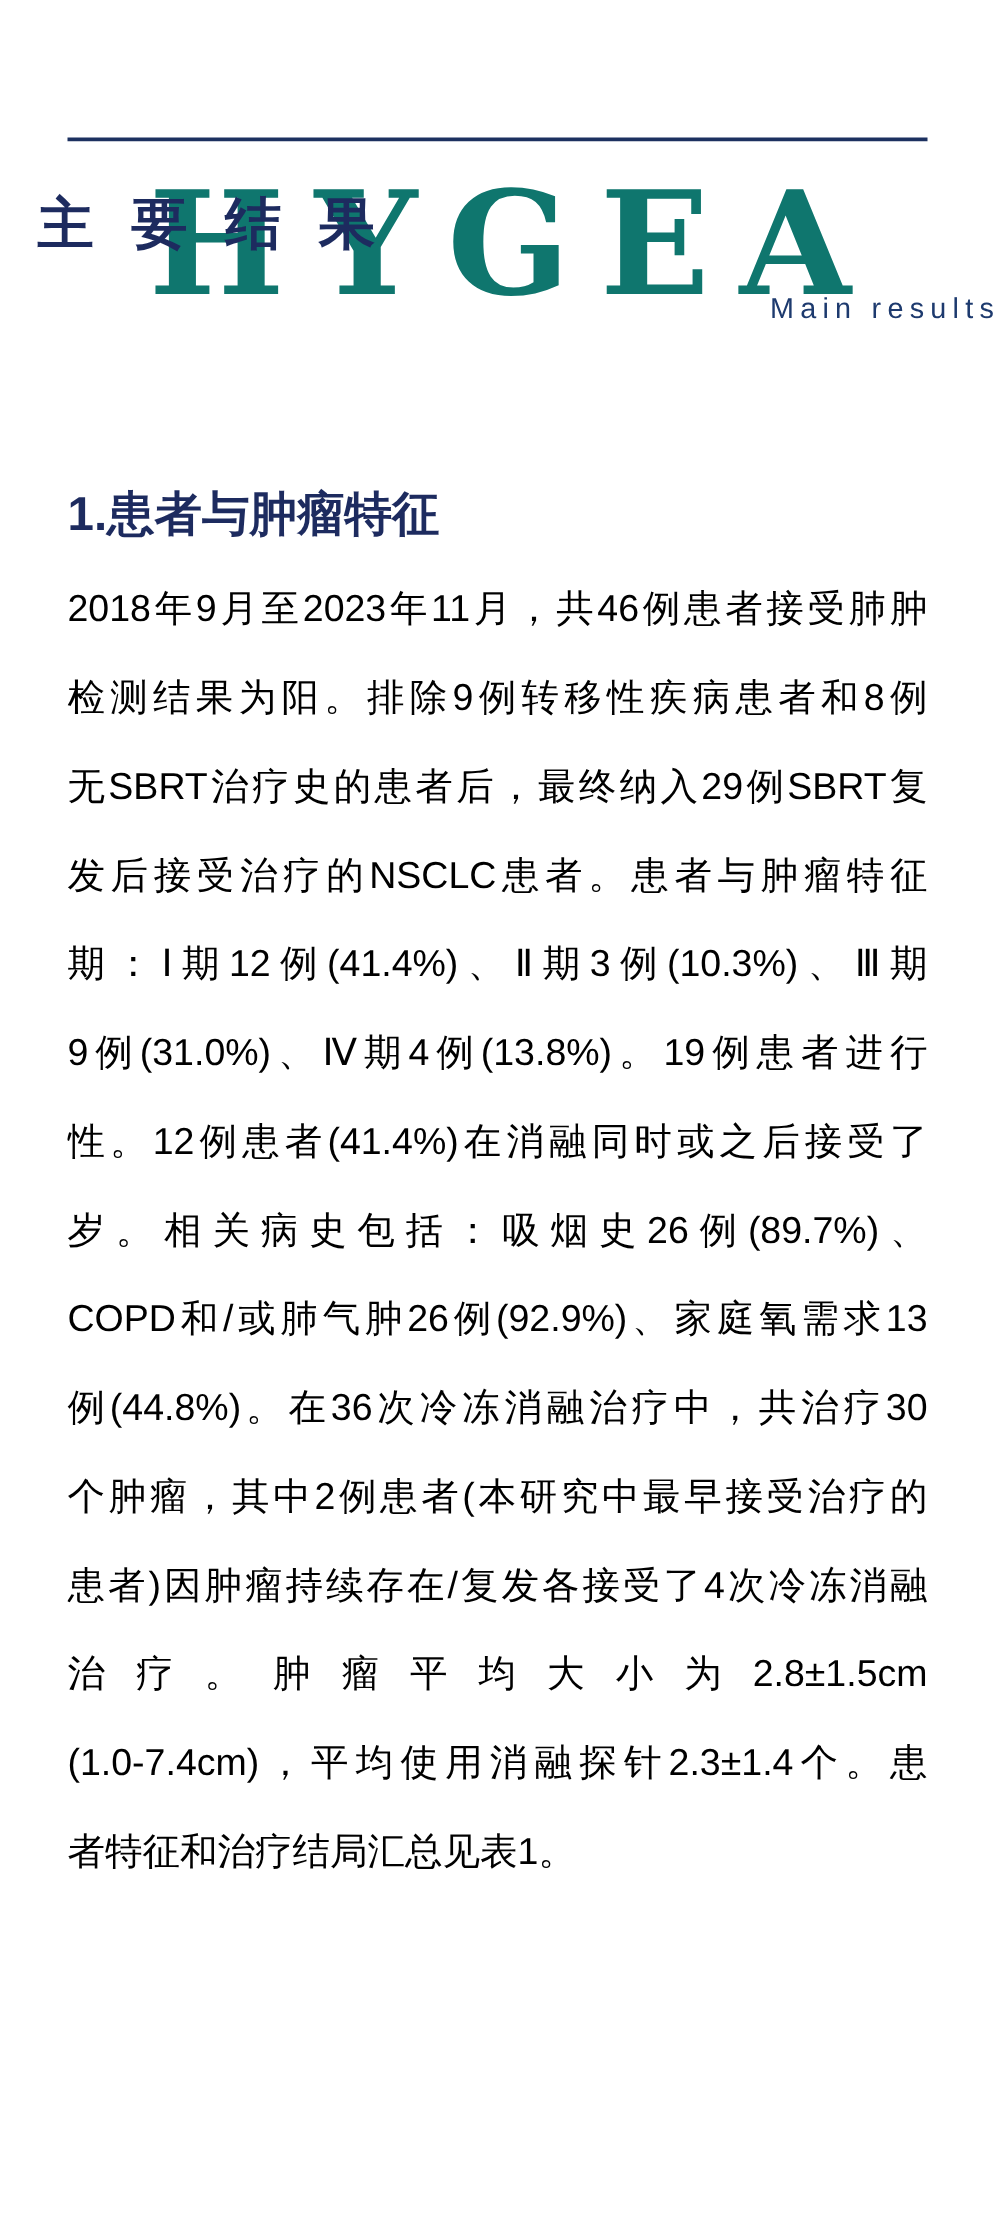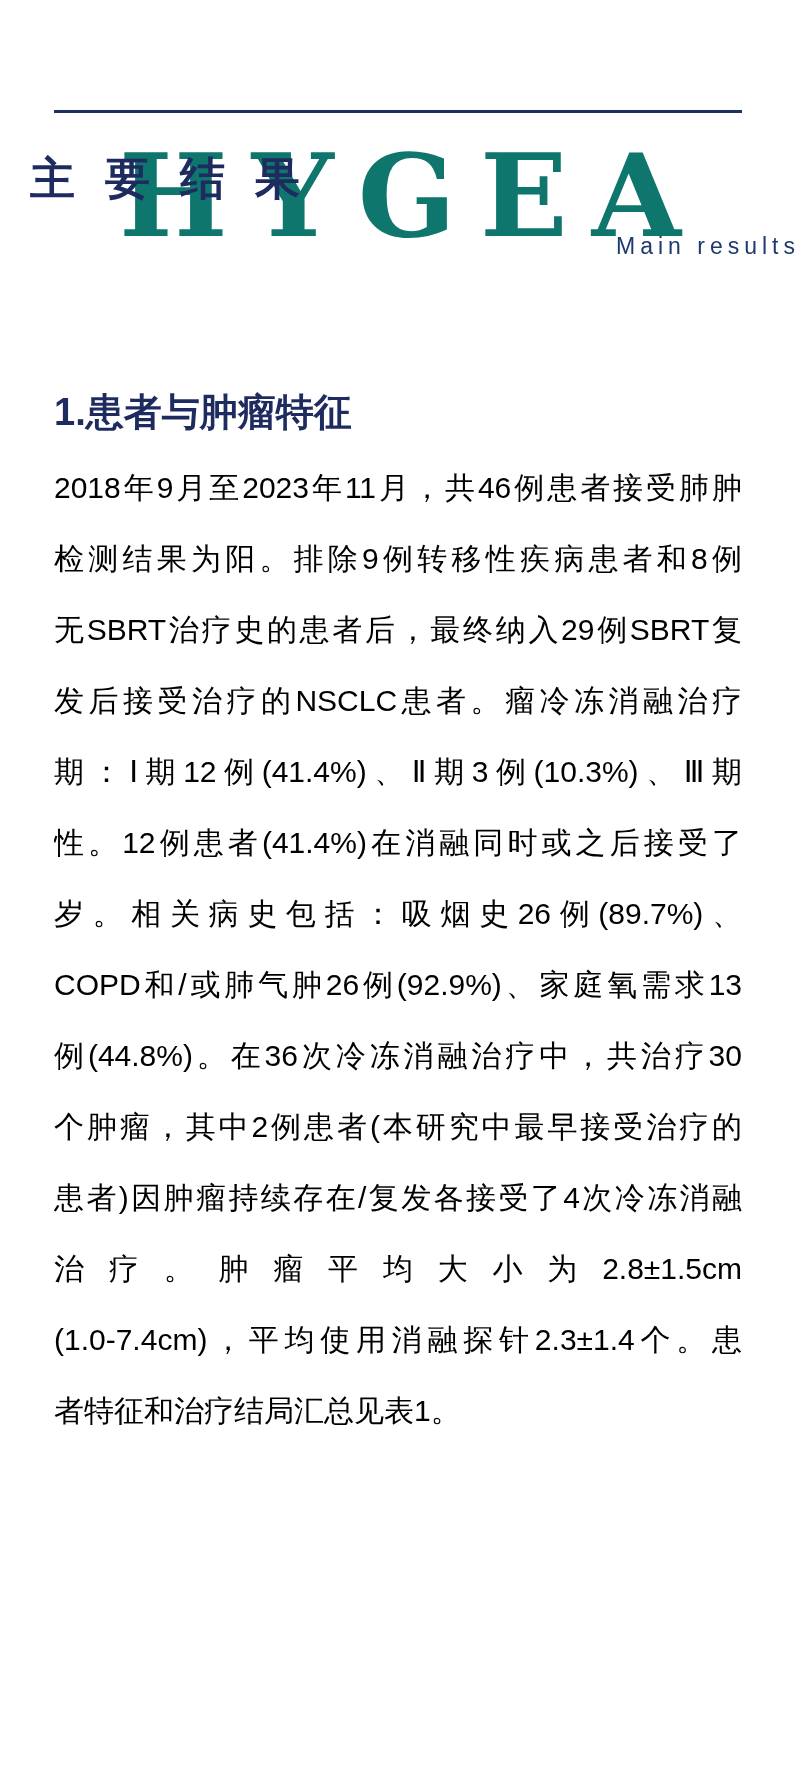--- a/index.html
+++ b/index.html
@@ -91,22 +91,23 @@
     <div class="subtitle">Main results</div>
   </header>
 
   <main>
     <h2 class="section-heading">1.患者与肿瘤特征</h2>
 
     <div class="para">
         <div class="para-line">2018年9月至2023年11月，共46例患者接受肺肿</div>
         <div class="para-line">检测结果为阳。排除9例转移性疾病患者和8例</div>
         <div class="para-line">无SBRT治疗史的患者后，最终纳入29例SBRT复</div>
-        <div class="para-line">发后接受治疗的NSCLC患者。瘤冷冻消融治疗</div>
+        <div class="para-line">发后接受治疗的NSCLC患者。患者与肿瘤特征</div>
         <div class="para-line">期：Ⅰ期12例(41.4%)、Ⅱ期3例(10.3%)、Ⅲ期</div>
+        <div class="para-line">9例(31.0%)、Ⅳ期4例(13.8%)。19例患者进行</div>
         <div class="para-line">性。12例患者(41.4%)在消融同时或之后接受了</div>
         <div class="para-line">岁。相关病史包括：吸烟史26例(89.7%)、</div>
         <div class="para-line">COPD和/或肺气肿26例(92.9%)、家庭氧需求13</div>
         <div class="para-line">例(44.8%)。在36次冷冻消融治疗中，共治疗30</div>
         <div class="para-line">个肿瘤，其中2例患者(本研究中最早接受治疗的</div>
         <div class="para-line">患者)因肿瘤持续存在/复发各接受了4次冷冻消融</div>
         <div class="para-line">治疗。肿瘤平均大小为2.8±1.5cm</div>
         <div class="para-line">(1.0-7.4cm)，平均使用消融探针2.3±1.4个。患</div>
         <div class="para-line last">者特征和治疗结局汇总见表1。</div>
       </div>

